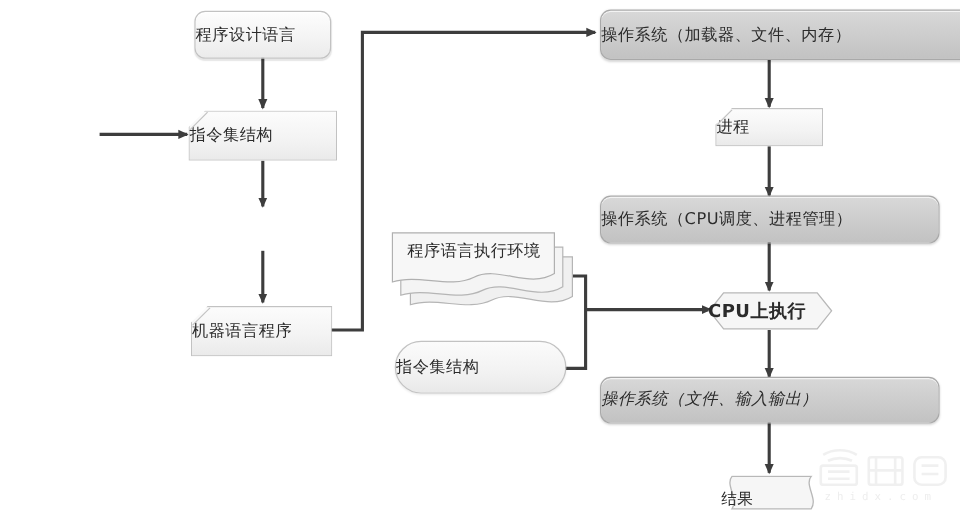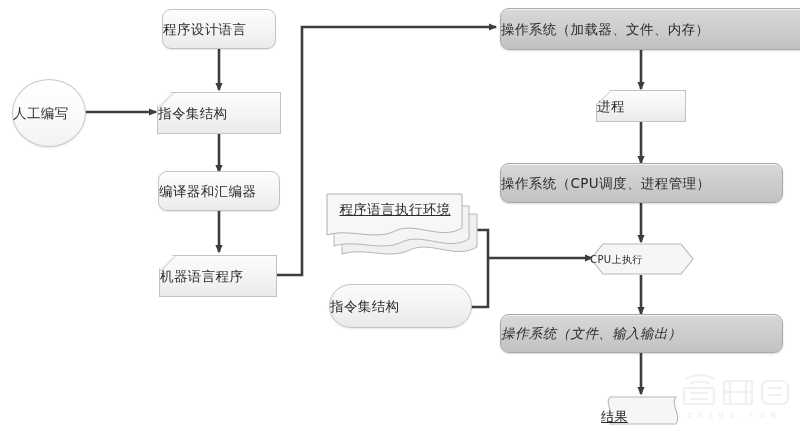--- a/index.html
+++ b/index.html
@@ -63,21 +63,21 @@
   
   .pill{
     background:linear-gradient(180deg,#fbfbfb 0%,#f2f2f2 60%,#e9e9e9 100%);
     border:1px solid #c2c2c2;
     border-radius:999px;
     box-shadow:0 1px 2px rgba(0,0,0,.09);
   }
   
   .shapewrap{background:transparent;border:none;}
   .shapesvg{position:absolute;left:0;top:0;}
-  .shapelabel{position:relative;z-index:2;text-decoration:underline;}
+  .shapelabel{position:relative;z-index:2;}
   
   .watermark{
     position:absolute;
     z-index:1;
     opacity:.5;
     pointer-events:none;
   }
   .wm-text{
     font-size:9px;
     color:#dcdcdc;
@@ -118,38 +118,32 @@
 
       <path d="M471,230 L488,230 L488,307 L471,307"></path>
       <line x1="488" y1="258" x2="592" y2="258" marker-end="url(#ah)"></line>
 
       <line x1="641" y1="275" x2="641" y2="314" marker-end="url(#ah)"></line>
 
       <line x1="641" y1="352" x2="641" y2="394" marker-end="url(#ah)"></line>
     </g>
   </svg>
 
-  <div class="node circle" style="left:12px;top:79px;width:74px;height:68px;">
-    <span>人工编写</span>
-  </div>
 
   <div class="node rrect-light" style="left:162px;top:9px;width:114px;height:40px;">
     <span>程序设计语言</span>
   </div>
 
   <div class="node card" style="left:157px;top:92px;width:124px;height:42px;">
     <svg class="card-corner" width="20" height="20" style="position:absolute;left:0;top:0;z-index:2;">
       <path d="M0.5,15 L15,0.5" stroke="#c2c2c2" stroke-width="1" fill="none"></path>
     </svg>
     <span>指令集结构</span>
   </div>
 
-  <div class="node rrect-light" style="left:158px;top:171px;width:122px;height:40px;">
-    <span>编译器和汇编器</span>
-  </div>
 
   <div class="node card" style="left:159px;top:255px;width:118px;height:42px;">
     <svg class="card-corner" width="20" height="20" style="position:absolute;left:0;top:0;z-index:2;">
       <path d="M0.5,15 L15,0.5" stroke="#c2c2c2" stroke-width="1" fill="none"></path>
     </svg>
     <span>机器语言程序</span>
   </div>
 
   <div class="node shapewrap" style="left:326px;top:192px;width:152px;height:68px;">
     <svg class="shapesvg" width="152" height="68" viewBox="0 0 152 68">
@@ -179,21 +173,21 @@
   </div>
 
   <div class="node rrect-gray" style="left:500px;top:163px;width:283px;height:40px;">
     <span>操作系统（CPU调度、进程管理）</span>
   </div>
 
   <div class="node hexwrap" style="left:590px;top:243px;width:104px;height:32px;">
     <svg class="hexsvg" width="104" height="32" viewBox="0 0 104 32">
       <path d="M13,1 H91 L103,16 L91,31 H13 L1,16 Z" fill="#f6f6f6" stroke="#b8b8b8" stroke-width="1.1"></path>
     </svg>
-    <span class="hexlabel" style="font-size:10px;">CPU上执行</span>
+    <span class="hexlabel" style="font-size:15px;font-weight:bold;">CPU上执行</span>
   </div>
 
   <div class="node rrect-gray" style="left:500px;top:314px;width:283px;height:39px;font-style:italic;">
     <span>操作系统（文件、输入输出）</span>
   </div>
 
   <div class="node shapewrap" style="left:601px;top:396px;width:84px;height:42px;">
     <svg class="shapesvg" width="84" height="29" viewBox="0 0 84 29">
       <path d="M9,1 H75 C69,8 81,20 75,28 H9 C15,20 3,8 9,1 Z" fill="#f6f6f6" stroke="#b8b8b8" stroke-width="1.1"></path>
     </svg>

